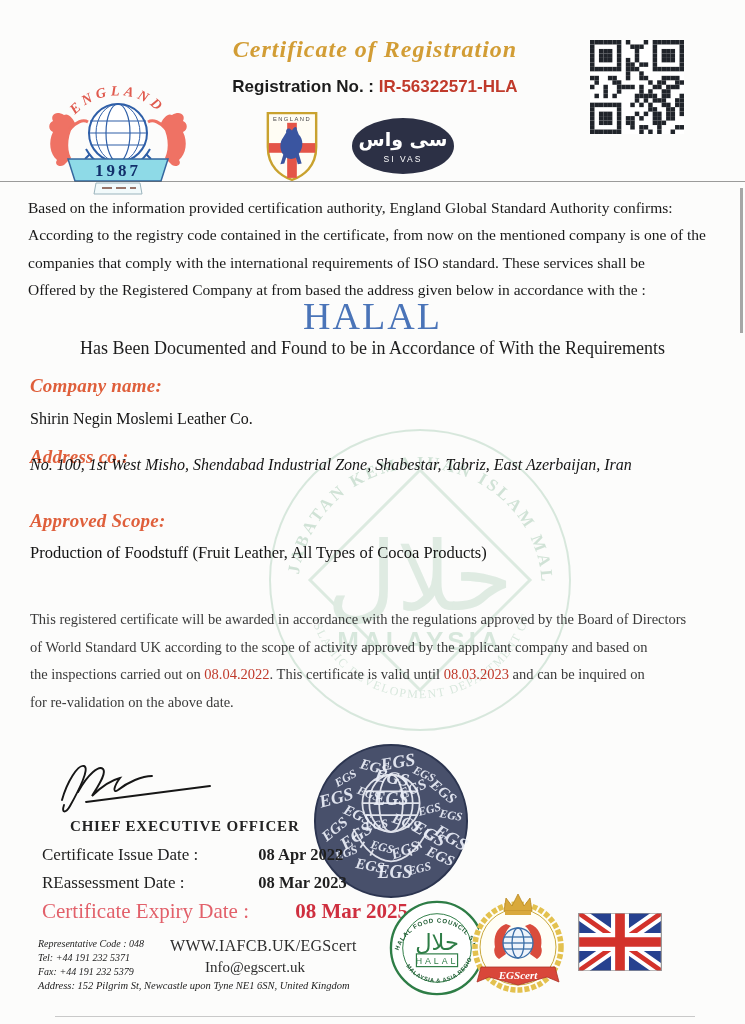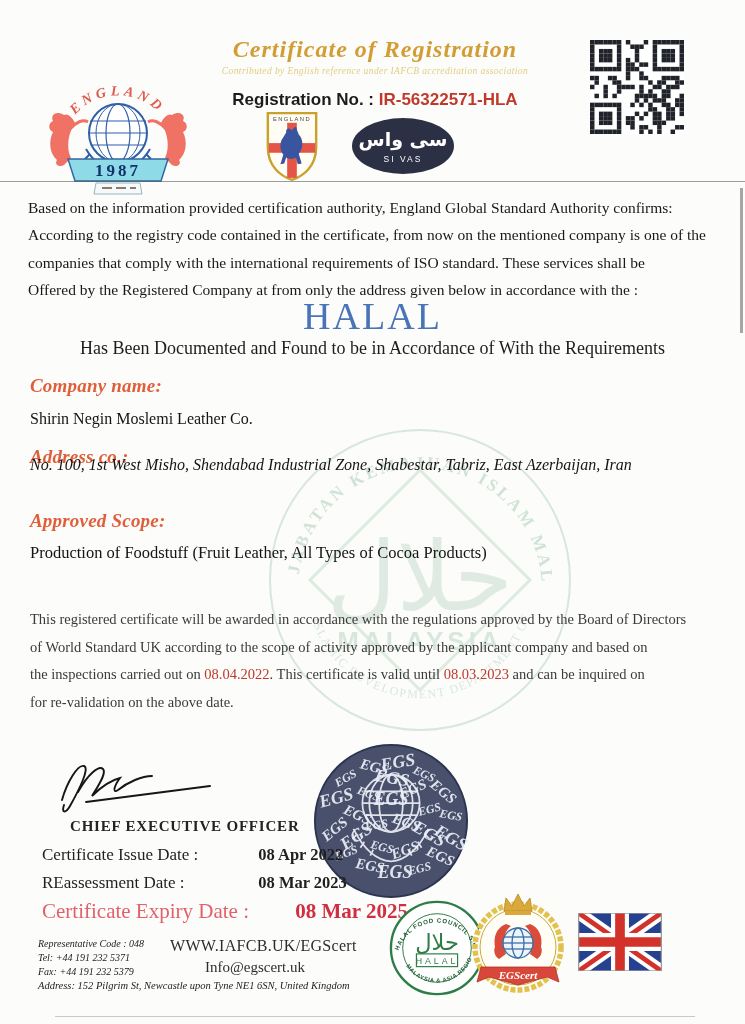--- a/index.html
+++ b/index.html
@@ -115,21 +115,20 @@
 
     <polygon points="26,104 126,104 119,126 33,126" fill="#8edae7" stroke="#35679f" stroke-width="1.5"></polygon>
     <text x="76" y="121" text-anchor="middle" font-family="Liberation Serif,serif" font-weight="bold" font-size="17" letter-spacing="3" fill="#12306b">1987</text>
 
     <polygon points="54,128 98,128 100,139 52,139" fill="#f2fafb" stroke="#9bb4bd" stroke-width="1"></polygon>
     <path d="M60 133 H70 M74 133 H84 M88 133 H94" stroke="#7a4a3a" stroke-width="1.6"></path>
   </svg>
 
   <div class="hdr-center">
     <div class="cert-title">Certificate of Registration</div>
-    <div class="cert-subtitle">Contributed by English reference under IAFCB accreditation association</div>
     <div class="reg-line">
       <span>Registration No. :</span>
       <span class="reg-no">IR-56322571-HLA</span>
     </div>
   </div>
 
   <svg class="badge-shield" width="58" height="76" viewBox="0 0 60 78">
     <path d="M5 5 L55 5 L55 40 C55 60 42 70 30 74 C18 70 5 60 5 40 Z" fill="#fffdf4" stroke="#c9a22e" stroke-width="2.5"></path>
     <text x="30" y="13" text-anchor="middle" font-family="Liberation Sans,sans-serif" font-size="6" letter-spacing="1.5" fill="#4a4a4a">ENGLAND</text>
     <g>
@@ -379,21 +378,21 @@
     <text x="162" y="232" text-anchor="middle" font-family="Liberation Sans,sans-serif" font-weight="bold" font-size="26" letter-spacing="4" fill="#8fbfa0">MALAYSIA</text>
     <text font-family="Liberation Serif,serif" font-size="12" letter-spacing="1.5" fill="#8fbfa0">
       <textPath href="#wmBot" startOffset="2%">ISLAMIC DEVELOPMENT DEPARTMENT OF MALAYSIA</textPath>
     </text>
   </svg>
 
   <div class="intro">
     <div class="il">Based on the information provided certification authority,  England Global Standard  Authority confirms:</div>
     <div class="il">According to the registry code contained in the certificate, from now on the mentioned company is one of  the</div>
     <div class="il">companies that comply with the international requirements of ISO standard.  These services shall be</div>
-    <div class="il">Offered by the Registered Company at from only the address given below in accordance with the :</div>
+    <div class="il">Offered by the Registered Company at from based the address given below in accordance with the :</div>
   </div>
 
   <div class="halal-head">HALAL</div>
   <div class="halal-sub">Has Been Documented and Found to be in Accordance of With the Requirements</div>
 
   <div class="f-label lbl-company">Company name:</div>
   <div class="f-value val-company">Shirin Negin Moslemi Leather Co.</div>
   <div class="f-label lbl-address">Address co.:</div>
   <div class="f-value val-address">No. 100, 1st West Misho, Shendabad Industrial Zone, Shabestar, Tabriz, East Azerbaijan, Iran</div>
   <div class="f-label lbl-scope">Approved Scope:</div>

